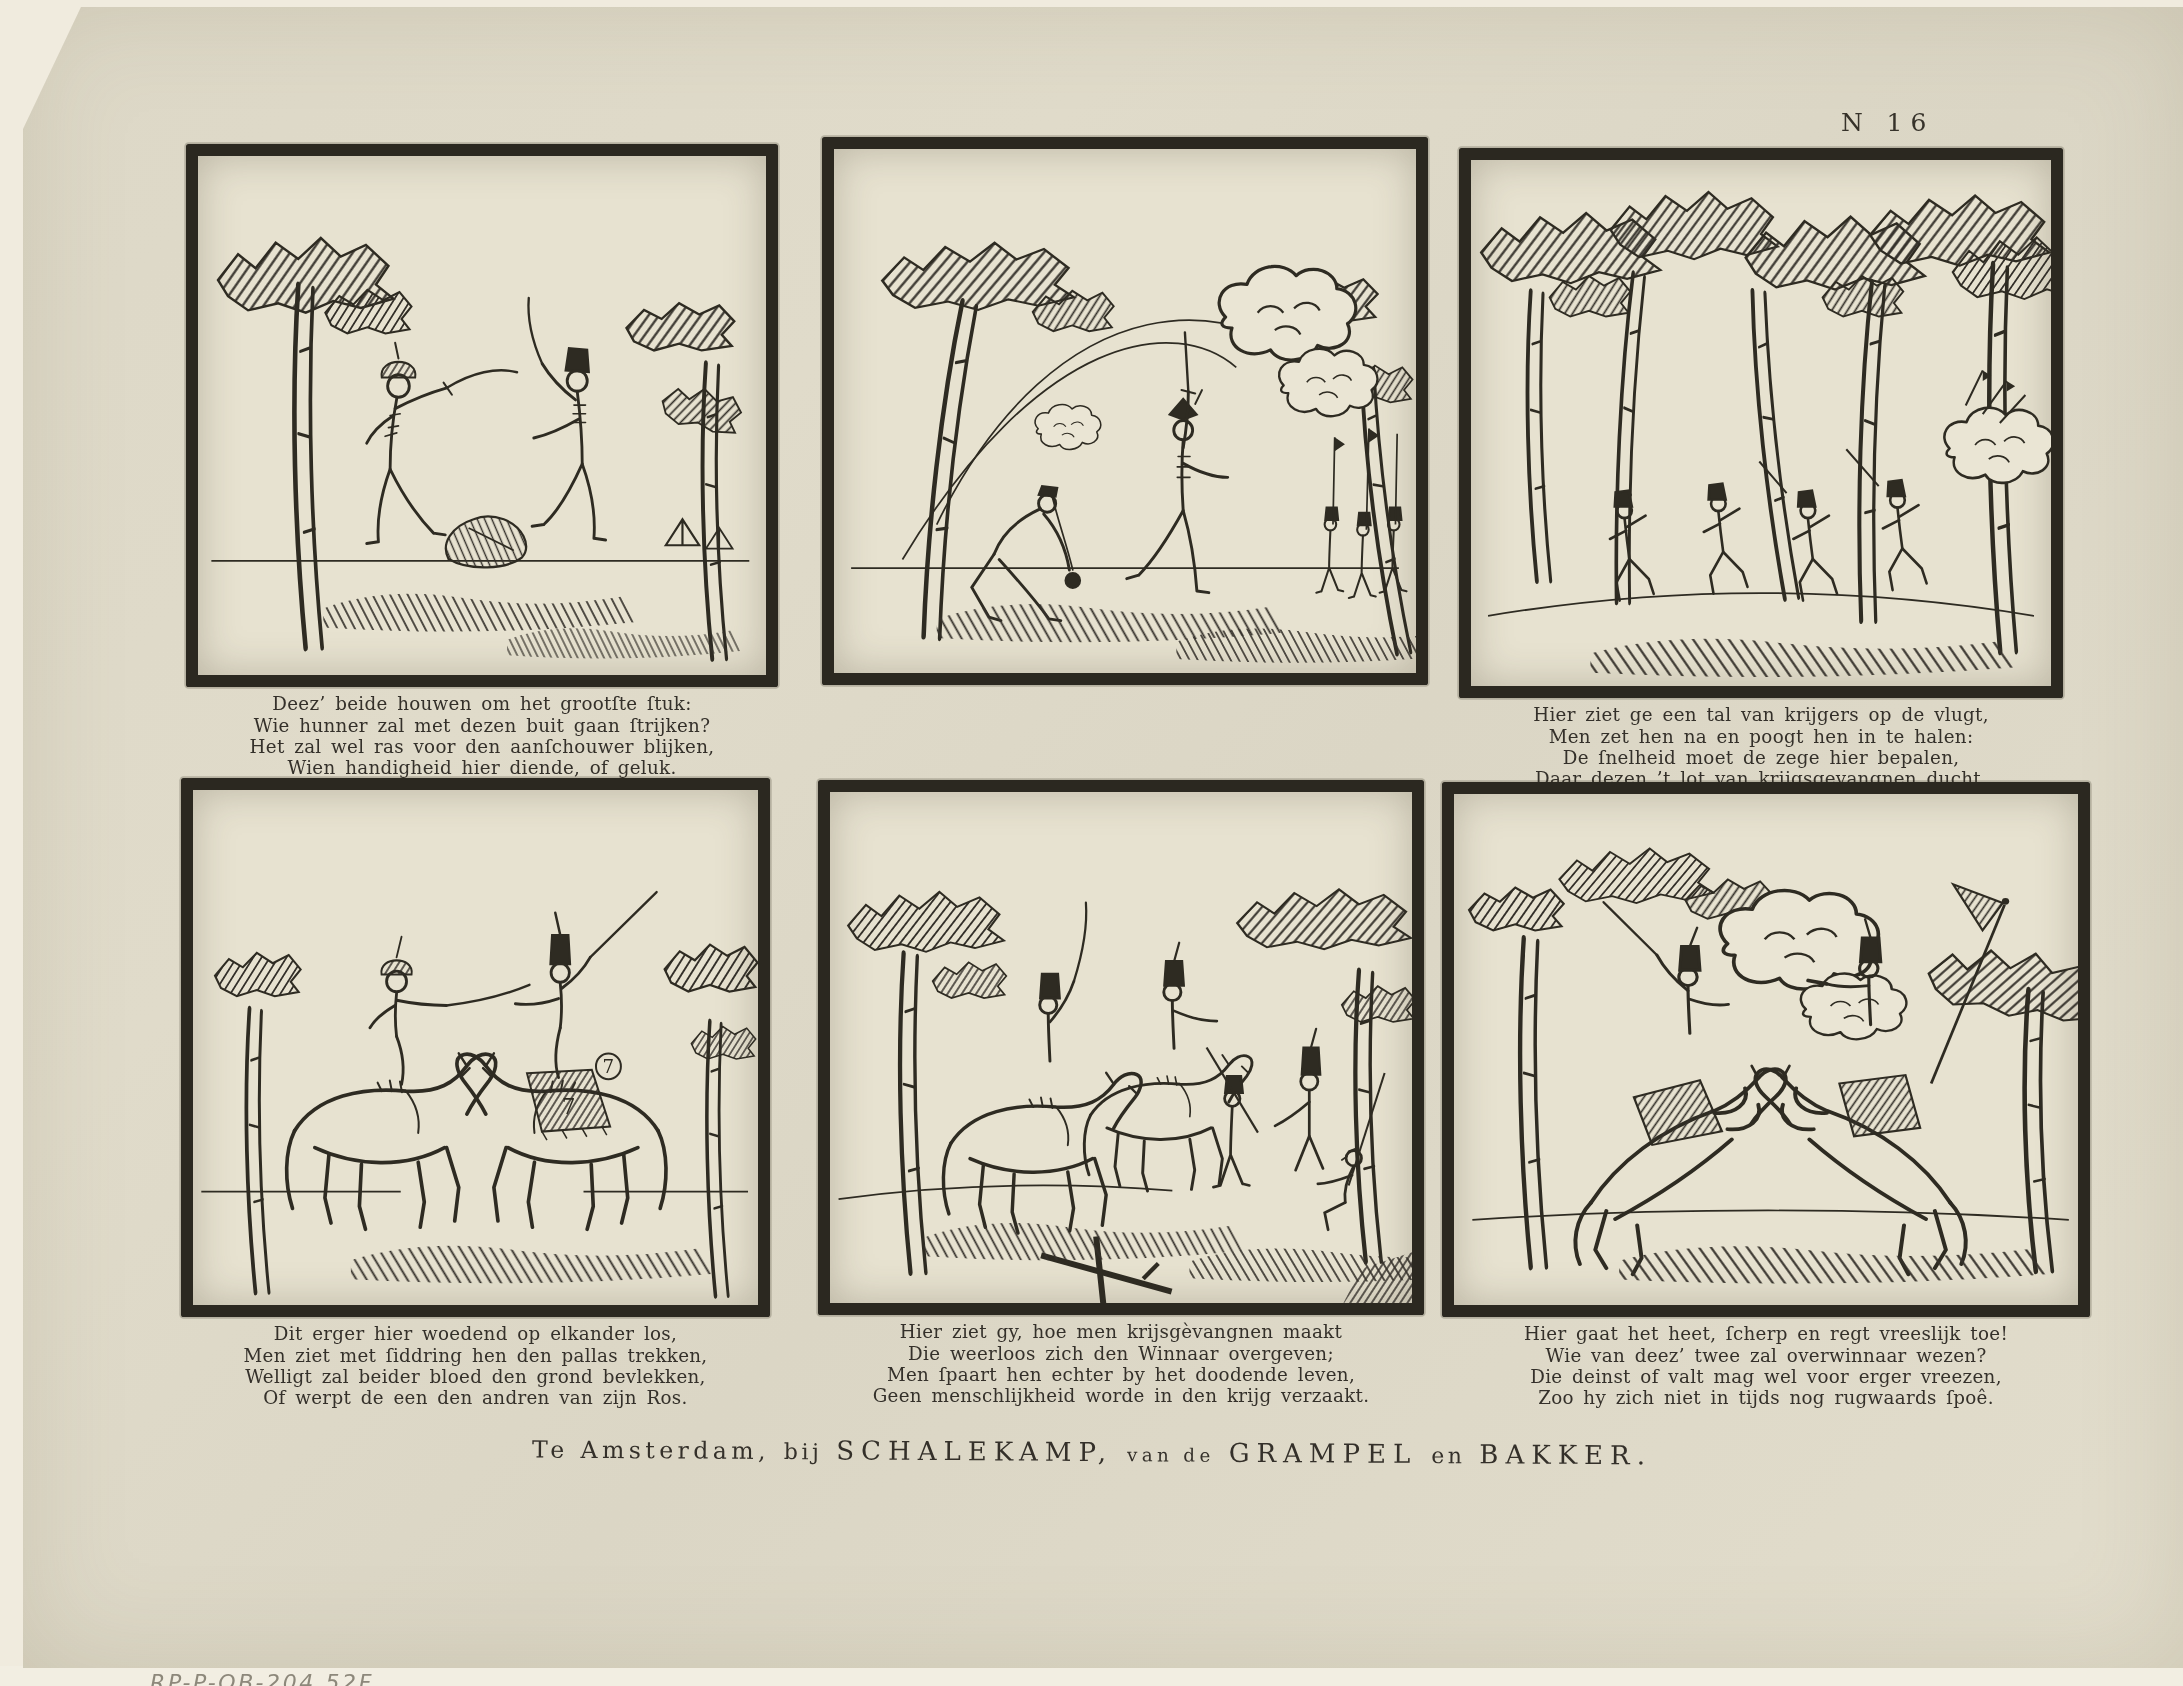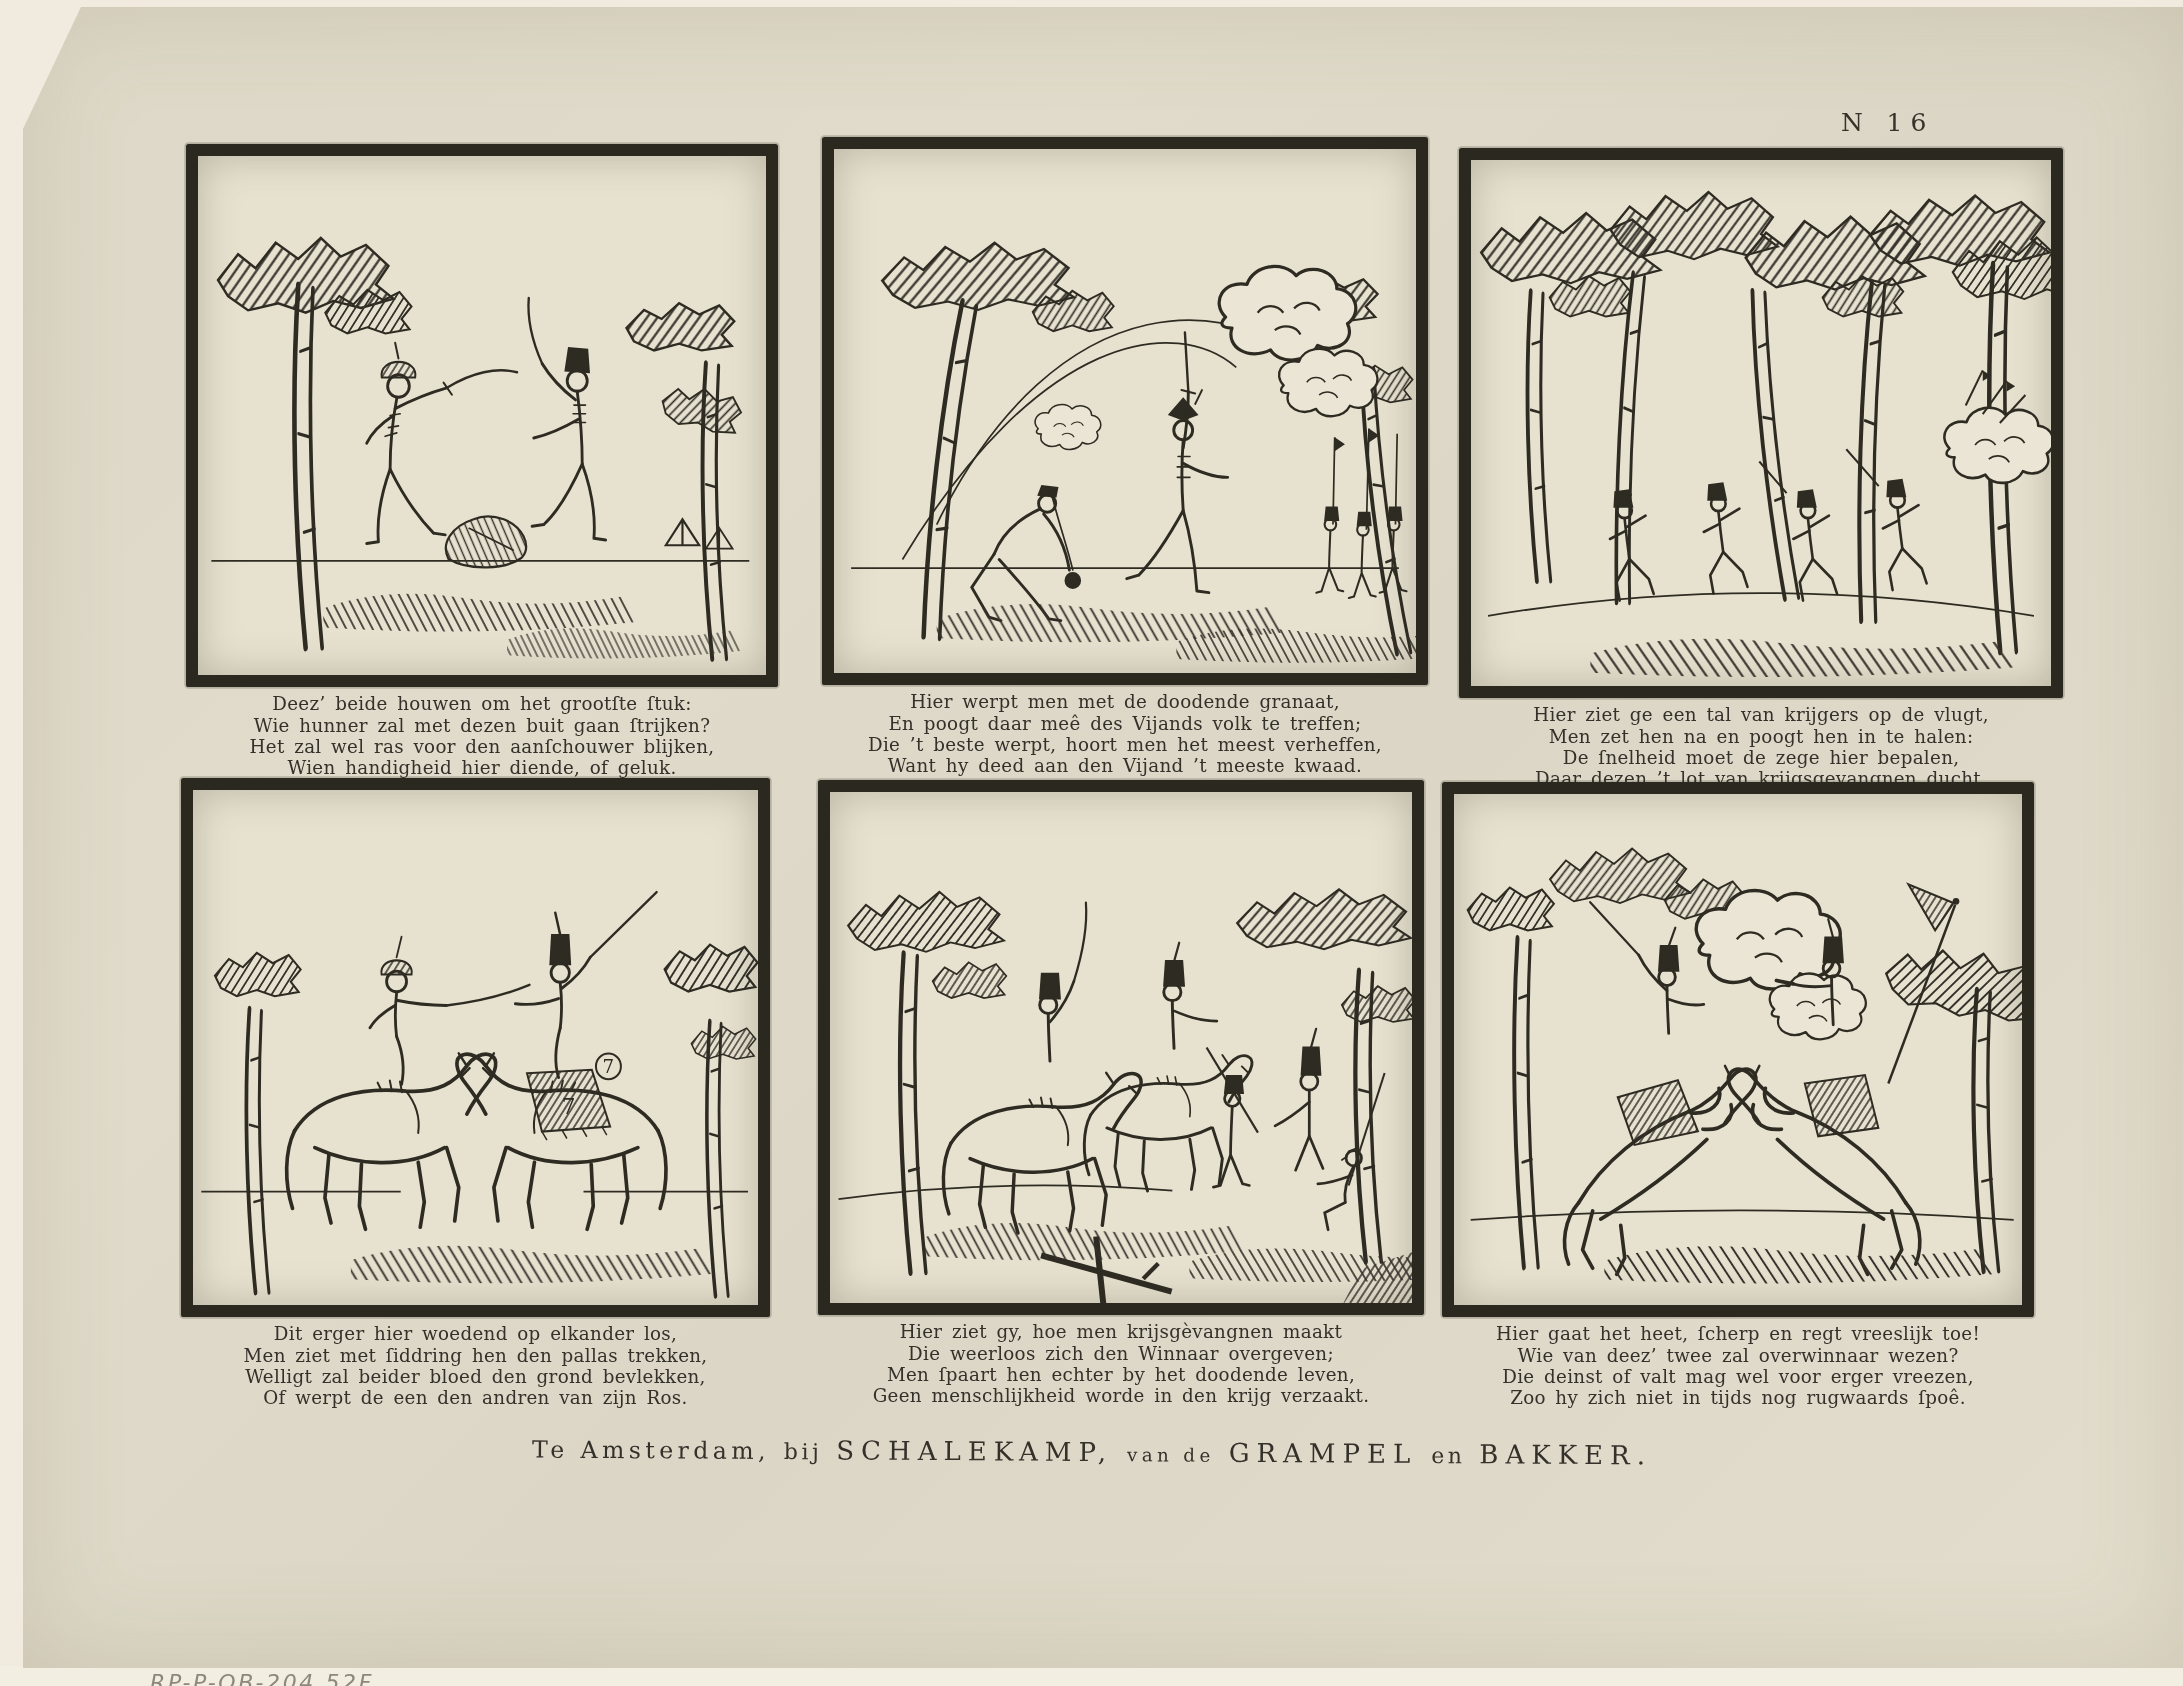--- a/index.html
+++ b/index.html
@@ -213,26 +213,20 @@
           <path d="M585,330 L583,430 M625,320 L622,436 M658,326 L656,430" stroke="#2e2b22" stroke-width="2" fill="none"></path>
           <path d="M585,330 L597,338 L585,346 Z M625,320 L637,328 L625,336 Z" fill="#2e2b22"></path>
         </g>
         <g>
           <path d="M20,480 L660,480" stroke="#2e2b22" stroke-width="2"></path>
           <use href="#gpatch" transform="translate(120,520) scale(1.3,1)"></use>
           <use href="#gpatch" transform="translate(400,548) scale(1.1,0.9)"></use>
         </g>
       </svg>
     </div>
-    <figcaption class="caption">
-      <div>Hier werpt men met de doodende granaat,</div>
-      <div>En poogt daar meê des Vijands volk te treffen;</div>
-      <div>Die ’t beste werpt, hoort men het meest verheffen,</div>
-      <div>Want hy deed aan den Vijand ’t meeste kwaad.</div>
-    </figcaption>
   </figure>
 
   <figure class="panel" style="left:1447px;top:148px;width:604px;margin:0;padding-left:12px;">
     <div class="art" style="height:550px;">
       <svg viewBox="0 0 680 600" preserveAspectRatio="none">
         <g>
           <use href="#folA" transform="translate(6,58) scale(1.5,1.25)"></use>
           <use href="#folA" transform="translate(158,34) scale(1.4,1.2)"></use>
           <use href="#folA" transform="translate(316,62) scale(1.5,1.3)"></use>
           <use href="#folA" transform="translate(462,38) scale(1.5,1.25)"></use>
@@ -387,21 +381,21 @@
       </svg>
     </div>
     <figcaption class="caption">
       <div>Hier ziet gy, hoe men krijsgèvangnen maakt</div>
       <div>Die weerloos zich den Winnaar overgeven;</div>
       <div>Men ſpaart hen echter by het doodende leven,</div>
       <div>Geen menschlijkheid worde in den krijg verzaakt.</div>
     </figcaption>
   </figure>
 
-  <figure class="panel" style="left:1442px;top:782px;width:592px;margin:0;">
+  <figure class="panel" style="left:1442px;top:782px;width:648px;margin:0;">
     <div class="art" style="height:535px;">
       <svg viewBox="0 0 680 600" preserveAspectRatio="none">
         <g>
           <use href="#folB" transform="translate(14,105) scale(1.2)"></use>
           <use href="#folA" transform="translate(110,62) scale(1.2,1)"></use>
           <use href="#folB" transform="translate(250,96) scale(1.1)"></use>
           <use href="#trunk" transform="translate(76,170) scale(0.95,1.75)"></use>
         </g>
         <g>
           <use href="#folA" transform="translate(520,165) rotate(10) scale(1.35,1.2)"></use>

